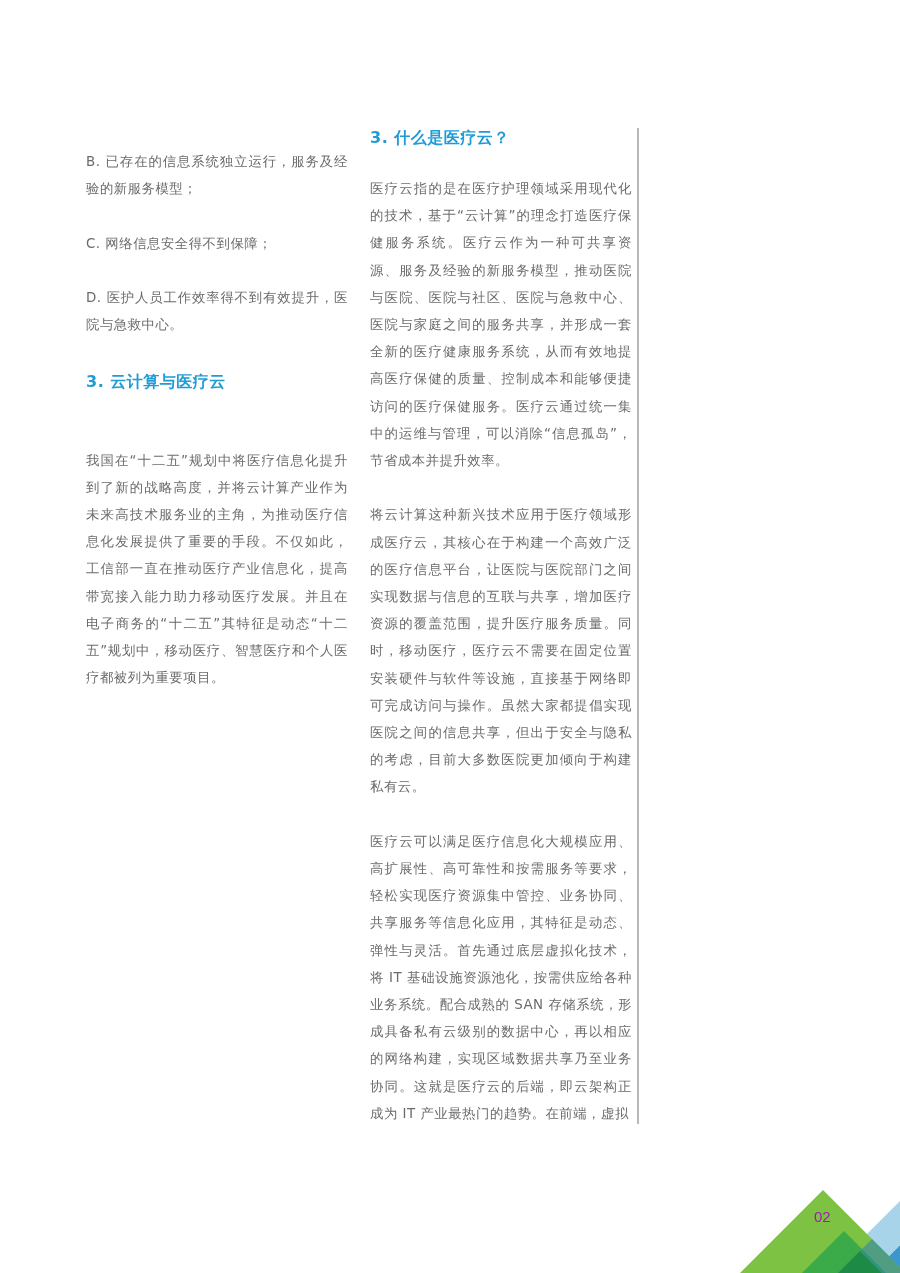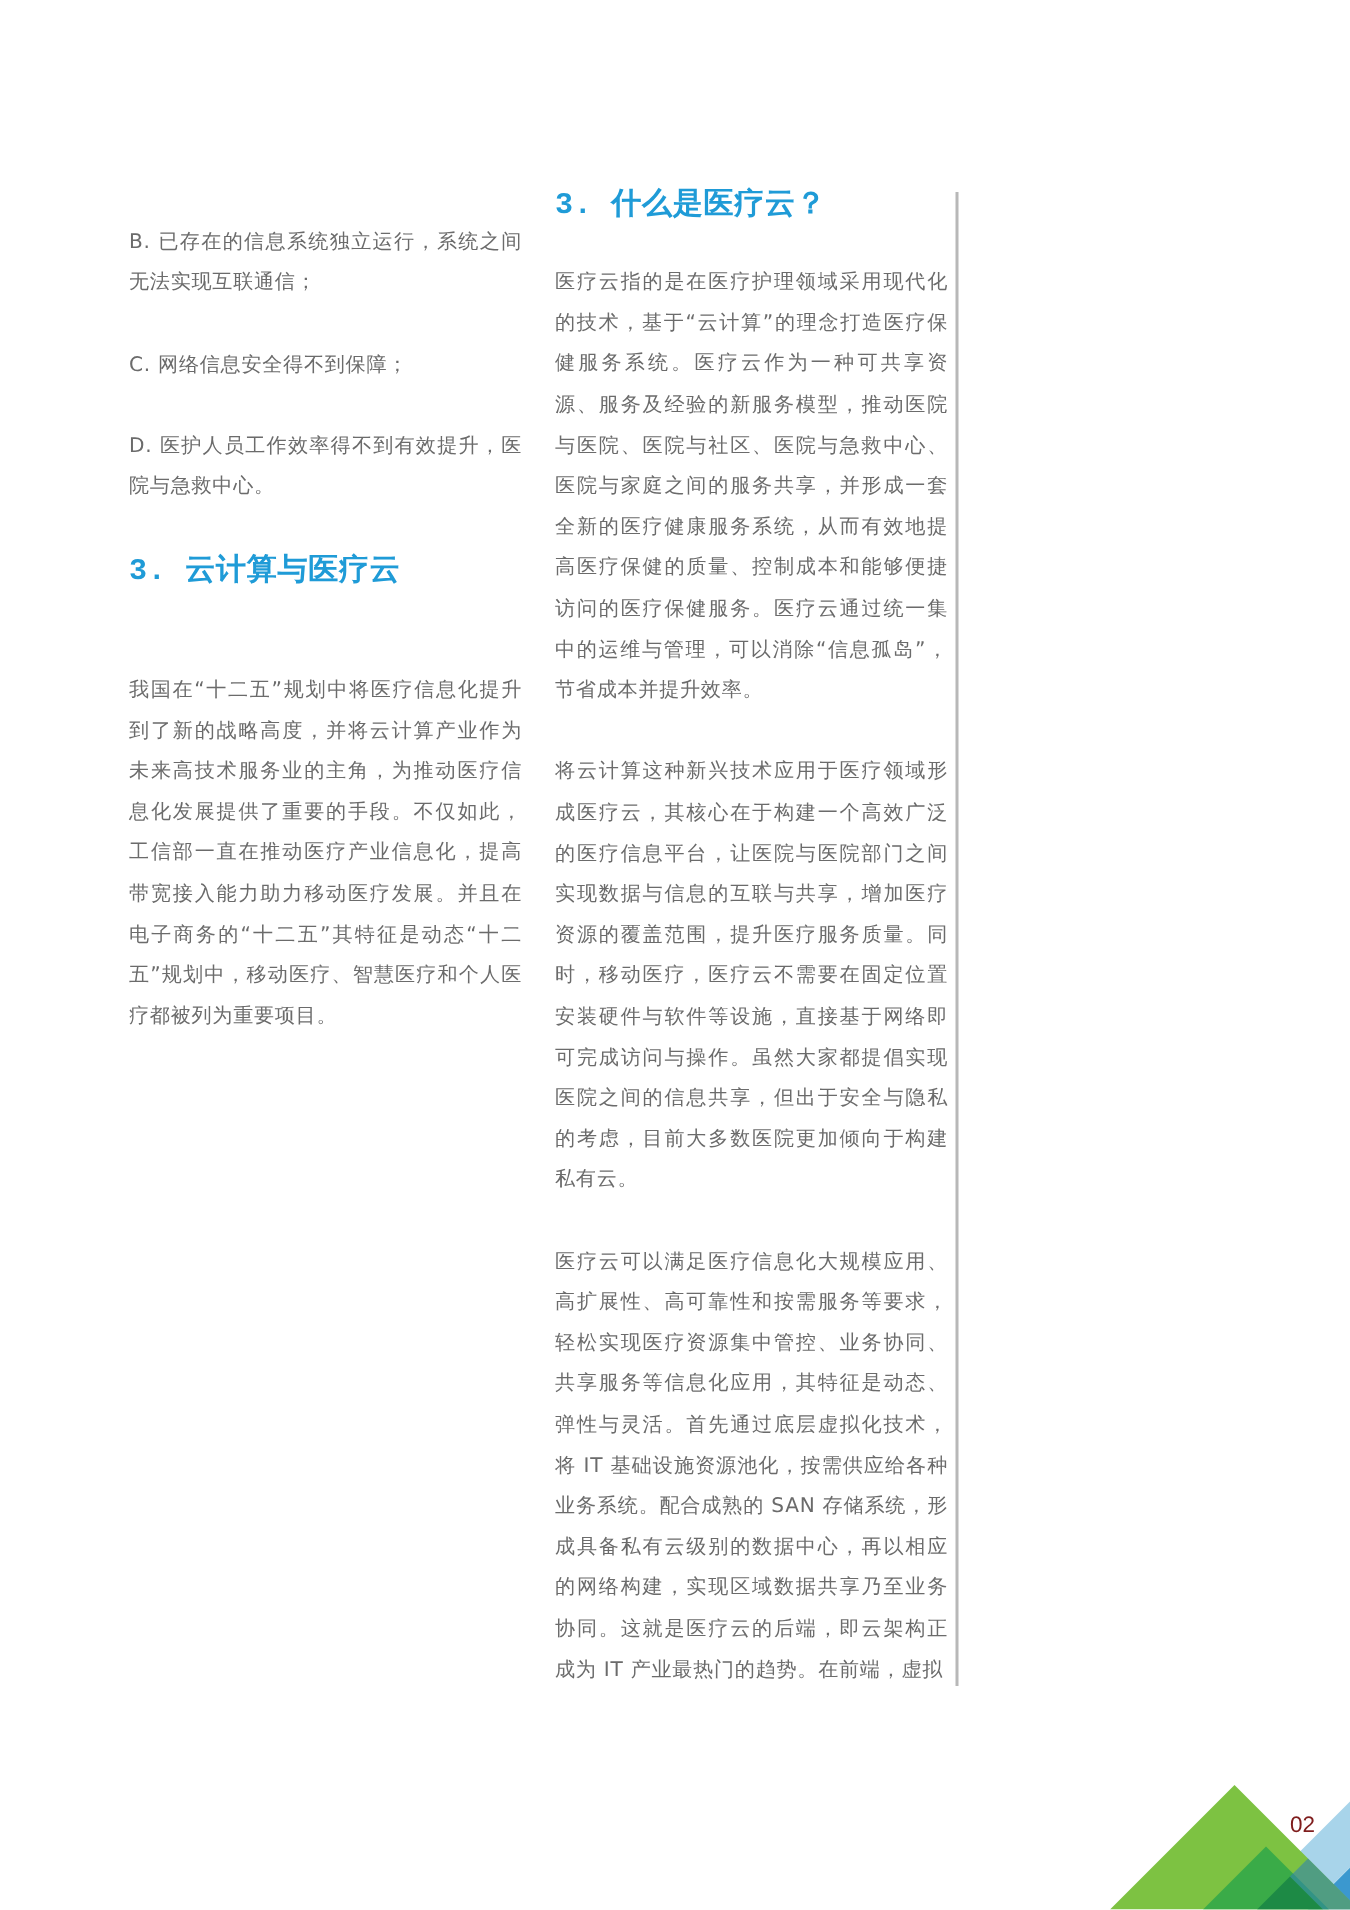--- a/index.html
+++ b/index.html
@@ -9,37 +9,37 @@
   }
   .col { position: absolute; width: 262px; }
   .col-left { left: 86px; top: 148px; }
   .col-right { left: 370px; top: 124px; }
   .para {
     color: #6b6b6b; font-size: 13.4px; line-height: 27.2px; margin: 0;
     text-align: justify; letter-spacing: 0.5px;
   }
   .gap { height: 27.2px; }
   .heading {
-    color: #1f9bd7; font-size: 20px; line-height: 28px; margin: 0; letter-spacing: 0.5px; font-family: Liberation Mono, monospace;
+    color: #1f9bd7; font-size: 16px; line-height: 28px; margin: 0; letter-spacing: 0.5px;
   }
   .left-list-item { margin: 0; }
   .vrule {
     position: absolute; left: 637px; top: 128px; width: 1.5px; height: 996px; background: #b8b8b8;
   }
   .corner { position: absolute; right: 0; bottom: 0; width: 160px; height: 85px; }
   .page-num {
-    position: absolute; left: 860px; top: 1208px; color: #7f1d1d; font-size: 15px;
+    position: absolute; left: 814px; top: 1208px; color: #a21caf; font-size: 15px;
     font-family: "Liberation Sans", sans-serif;
   }
 </style>
 </head>
 <body>
 
 <div class="col col-left">
-  <p class="para left-list-item">B. 已存在的信息系统独立运行，系统之间无法实现互联通信；</p>
+  <p class="para left-list-item">B. 已存在的信息系统独立运行，服务及经验的新服务模型；</p>
   <div class="gap"></div>
   <p class="para left-list-item">C. 网络信息安全得不到保障；</p>
   <div class="gap"></div>
   <p class="para left-list-item">D. 医护人员工作效率得不到有效提升，医院与急救中心。</p>
   <div style="height:30px"></div>
   <h2 class="heading">3. 云计算与医疗云</h2>
   <div style="height:23px"></div>
   <div class="gap"></div>
   <p class="para">我国在“十二五”规划中将医疗信息化提升到了新的战略高度，并将云计算产业作为未来高技术服务业的主角，为推动医疗信息化发展提供了重要的手段。不仅如此，工信部一直在推动医疗产业信息化，提高带宽接入能力助力移动医疗发展。并且在电子商务的“十二五”其特征是动态“十二五”规划中，移动医疗、智慧医疗和个人医疗都被列为重要项目。</p>
 </div>

